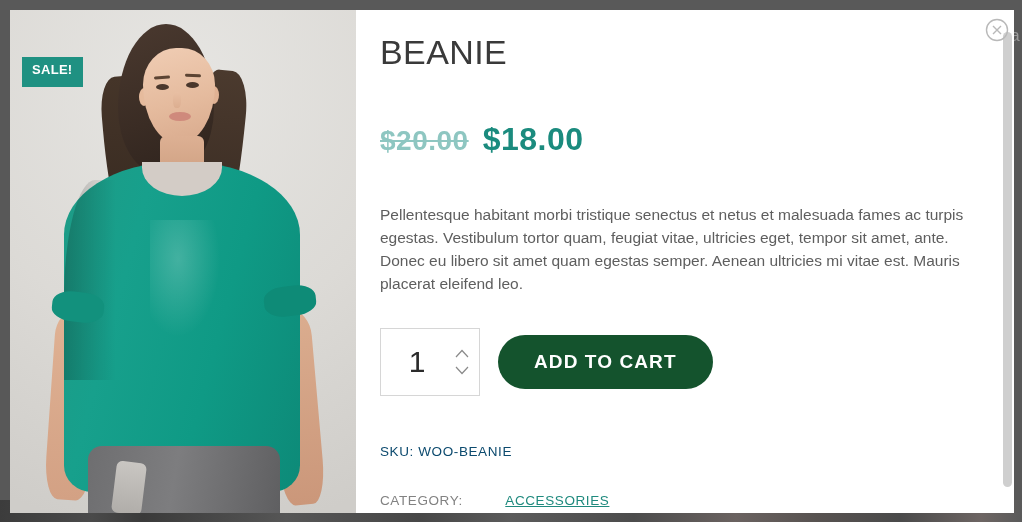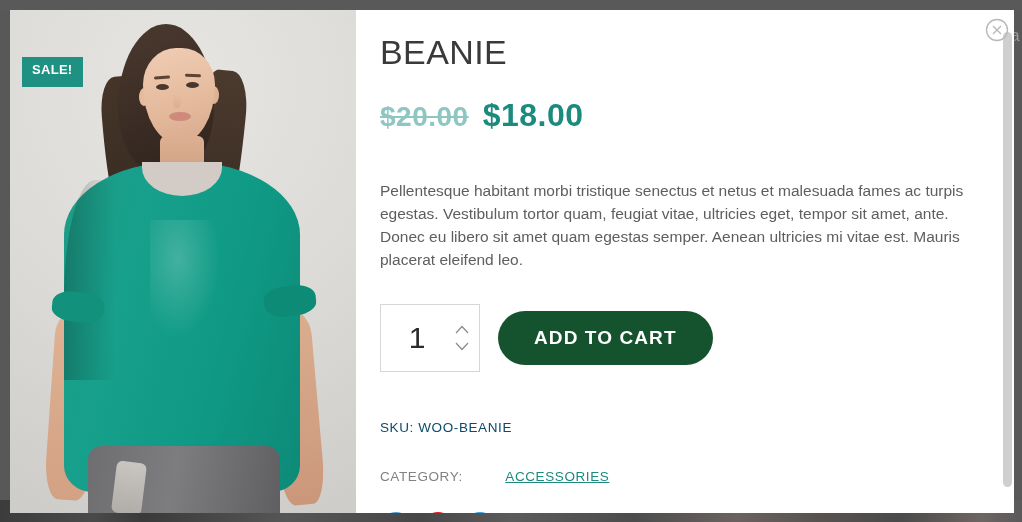--- a/index.html
+++ b/index.html
@@ -176,21 +176,21 @@
   }
   #price-row {
     display: flex; align-items: baseline; gap: 14px;
     margin-bottom: 46px;
   }
   #price-old {
     font-size: 28px; font-weight: bold; color: #8ec6c1;
     text-decoration: line-through; letter-spacing: .5px;
   }
   #price-new {
-    font-size: 32px; font-weight: bold; color: #1b8b7e; letter-spacing: .5px;
+    font-size: 32px; font-weight: bold; color: #1b8b7e; letter-spacing: .5px; margin-top: 24px;
   }
   #description {
     font-size: 15.5px; color: #5e5e5e; line-height: 1.48;
     max-width: 606px; margin-bottom: 32px;
   }
   #cart-row { display: flex; align-items: center; gap: 18px; margin-bottom: 48px; }
   #qty-box {
     position: relative;
     width: 100px; height: 68px;
     border: 1px solid #d6d6d6; background: #fff;

